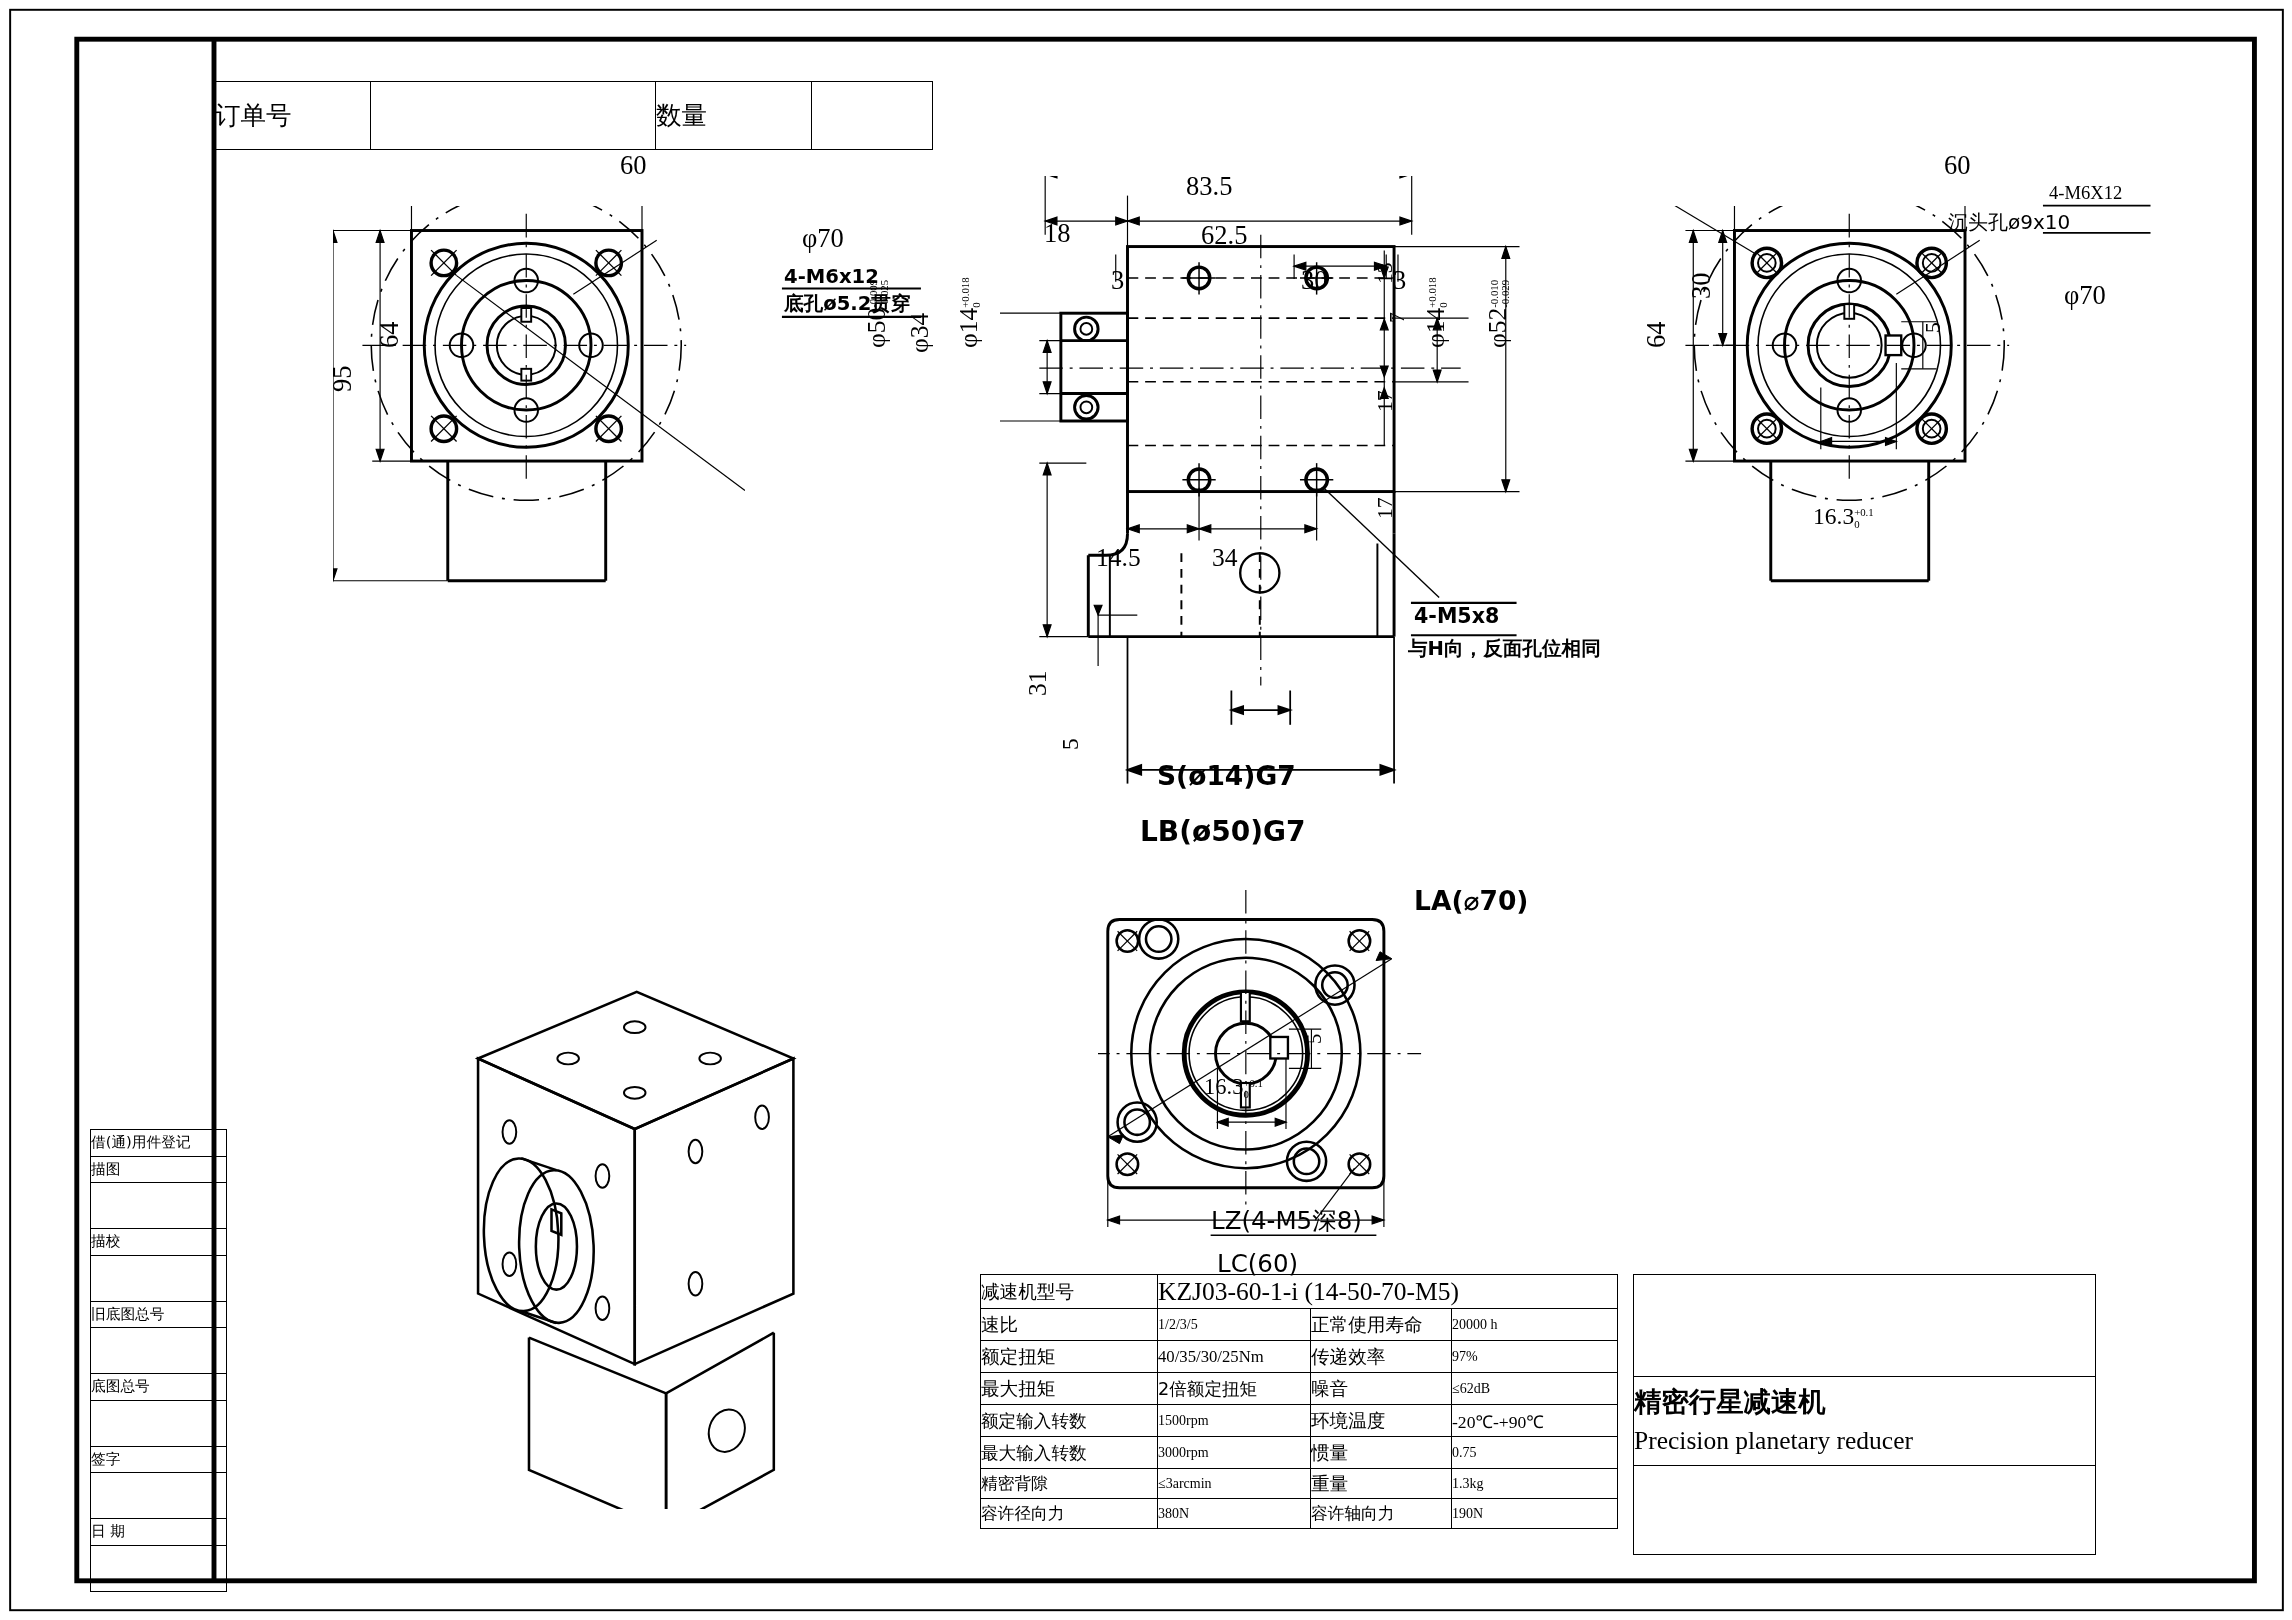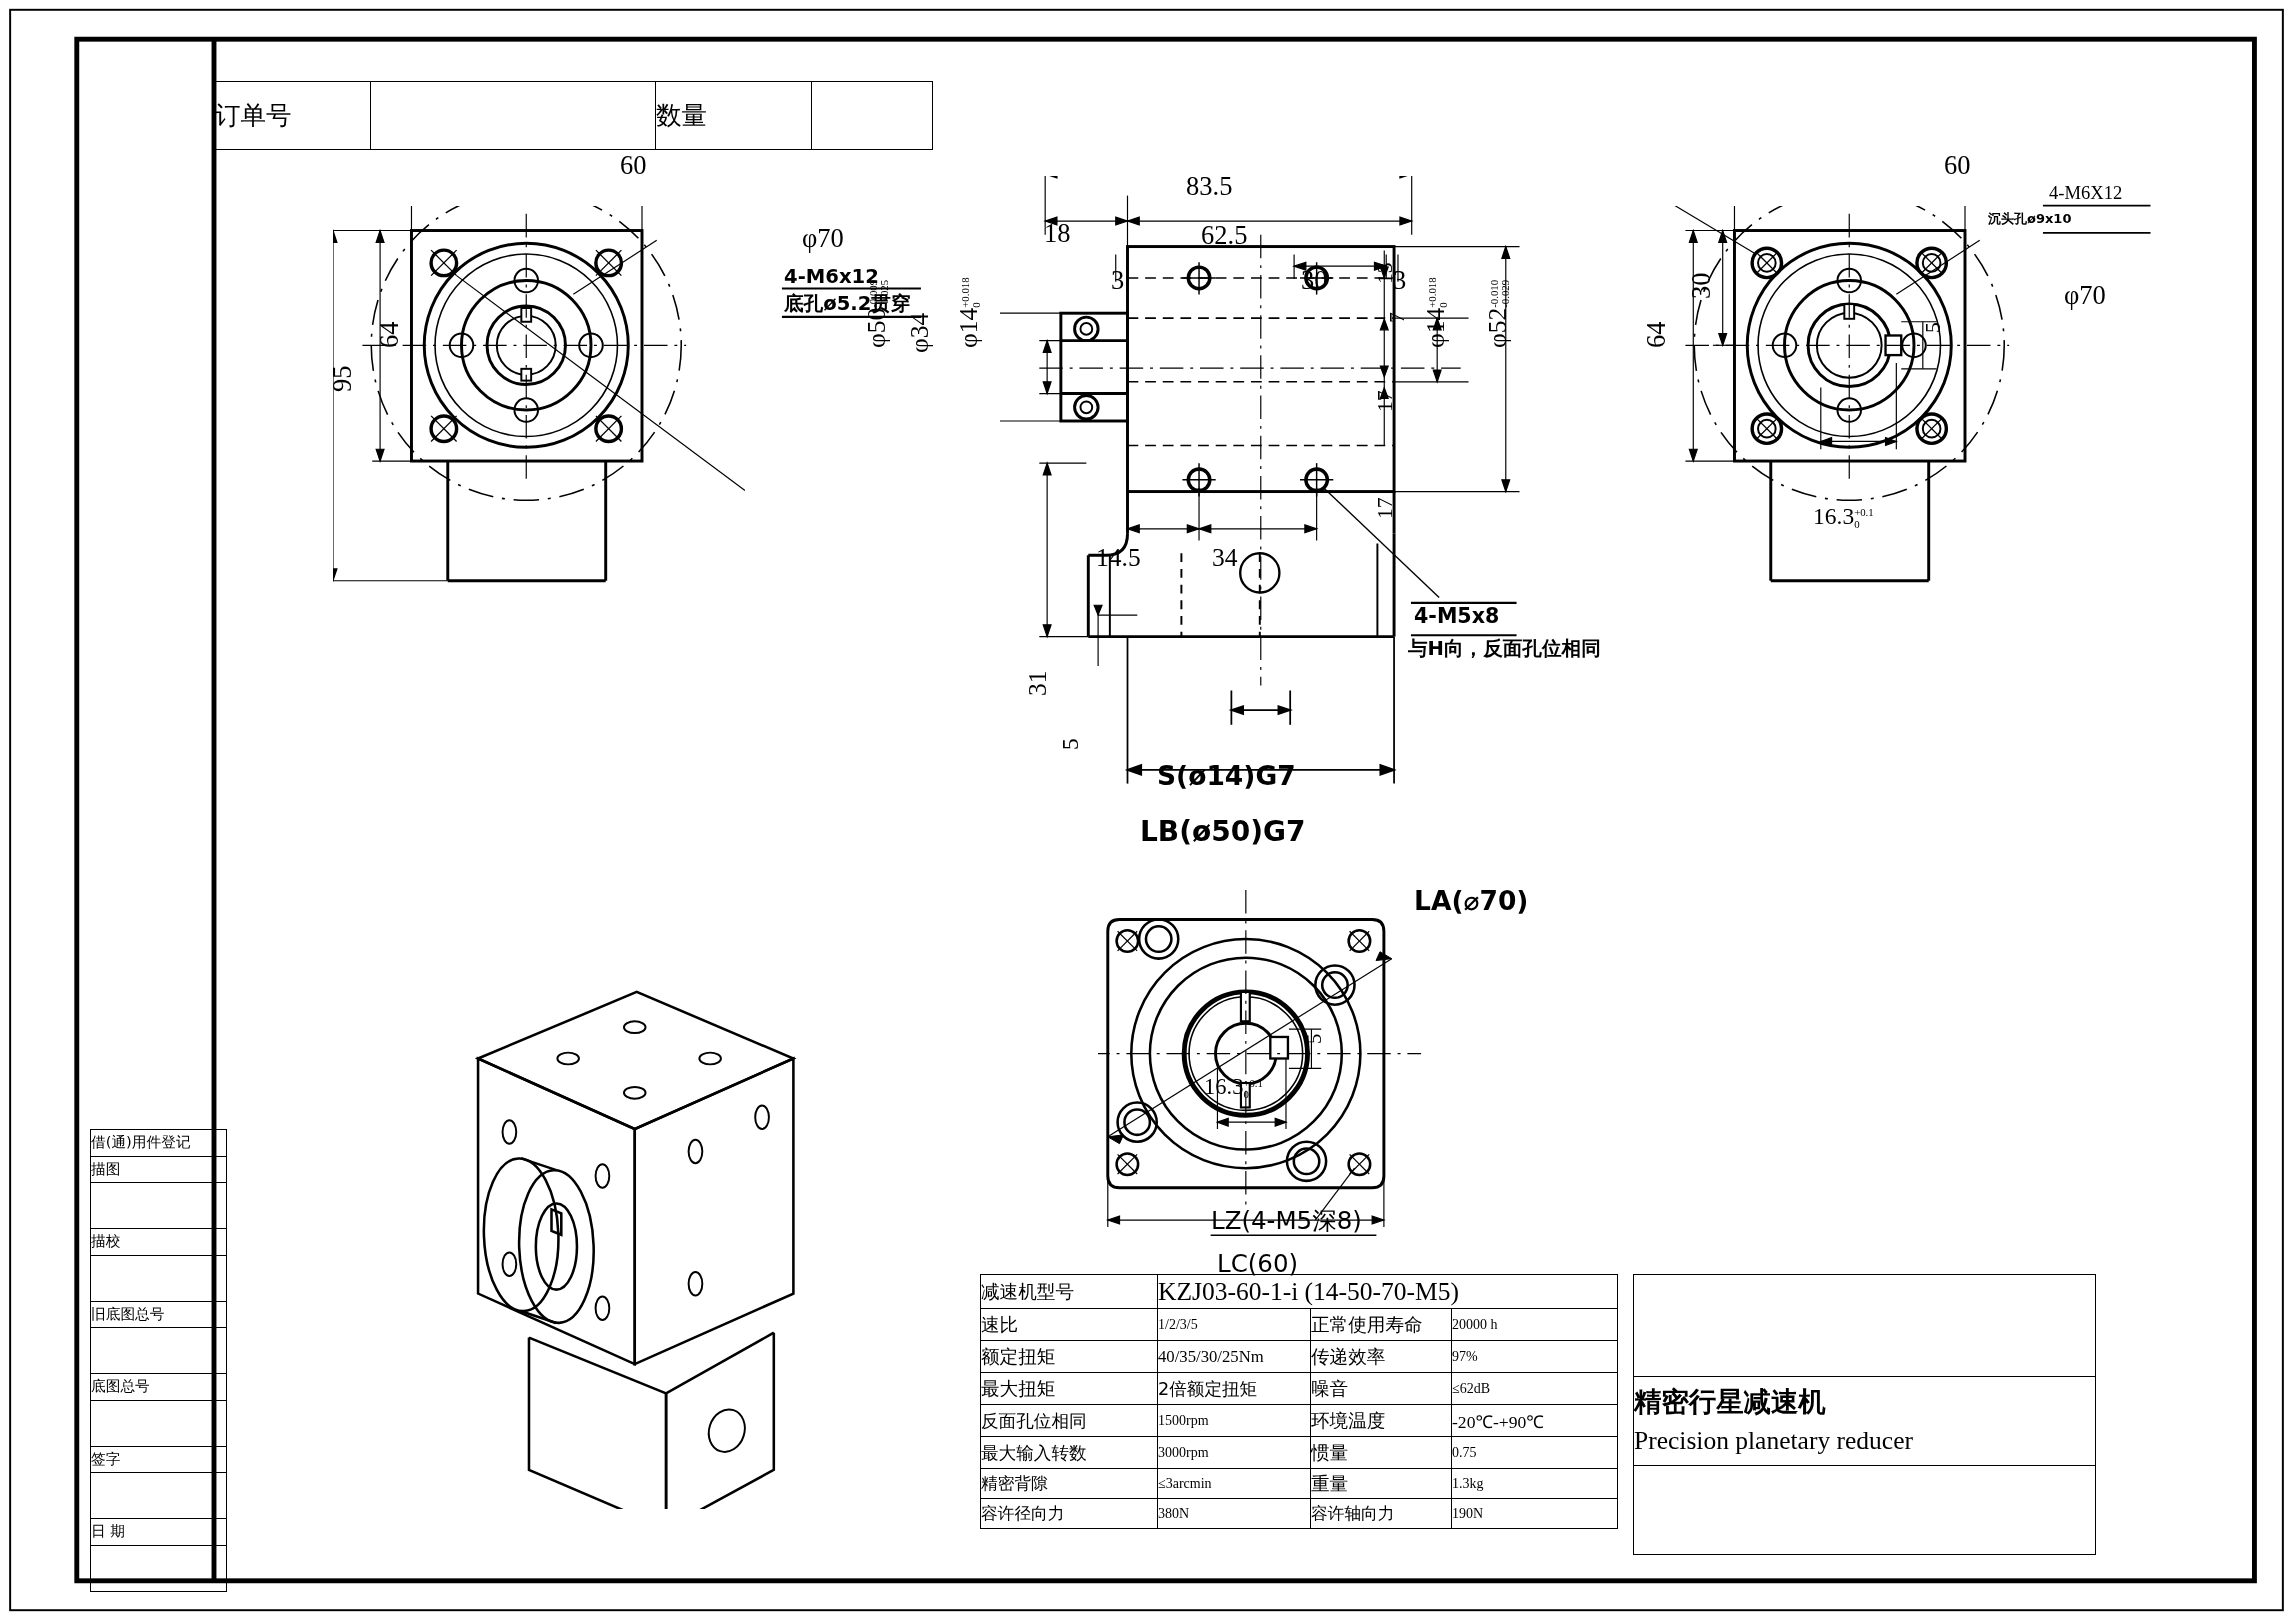--- a/index.html
+++ b/index.html
@@ -452,21 +452,21 @@
   </svg>
   <div class="txt" style="left:1944px;top:152px;font-size:26.5px">60</div>
   <div class="txt rot90" style="left:1643px;top:348px;font-size:26.5px">64</div>
   <div class="txt rot90" style="left:1688px;top:299px;font-size:26.5px">30</div>
   <div class="txt" style="left:2064px;top:282px;font-size:26.5px">φ70</div>
   <div class="txt" style="left:1813px;top:505px;font-size:23.5px">
     <span>16.3</span><span class="tolnum"><span style="display:block">+0.1</span><span style="display:block">0</span></span>
   </div>
   <div class="txt rot90" style="left:1923px;top:333px;font-size:21.6px">5</div>
   <div class="txt" style="left:2049px;top:184px;font-size:18.6px">4-M6X12</div>
-  <div class="txt cn" style="left:1988px;top:212px;font-size:13px;font-weight:bold">沉头孔ø9x10</div>
+  <div class="txt cn" style="left:1948px;top:212px;font-size:20px;font-weight:normal">沉头孔ø9x10</div>
   <svg class="abs" style="left:2041px;top:178px" width="176" height="59" viewBox="0 0 180 60">
     <line x1="2" y1="28" x2="112" y2="28" stroke="#000" stroke-width="1.8"></line>
     <line x1="2" y1="56" x2="112" y2="56" stroke="#000" stroke-width="1.8"></line>
   </svg>
 
   <svg class="abs" style="left:1098px;top:882px" width="421" height="353" viewBox="0 0 430 360">
     <g stroke="#000" fill="none">
 
       <path d="M22,38 h258 q12,0 12,12 v250 q0,12 -12,12 h-258 q-12,0 -12,-12 v-250 q0,-12 12,-12 z" stroke-width="3"></path>
 
@@ -608,21 +608,21 @@
       <td>传递效率</td>
       <td class="num">97%</td>
     </tr>
     <tr>
       <td style="height:31px">最大扭矩</td>
       <td style="font-size:17.6px">2倍额定扭矩</td>
       <td>噪音</td>
       <td class="num">≤62dB</td>
     </tr>
     <tr>
-      <td style="height:31px;font-size:17.6px">反面孔位相同</td>
+      <td style="height:31px;font-size:17.6px">额定输入转数</td>
       <td class="num">1500rpm</td>
       <td>环境温度</td>
       <td class="num" style="font-size:17.6px">-20℃-+90℃</td>
     </tr>
     <tr>
       <td style="height:31px;font-size:17.6px">最大输入转数</td>
       <td class="num">3000rpm</td>
       <td>惯量</td>
       <td class="num">0.75</td>
     </tr>

